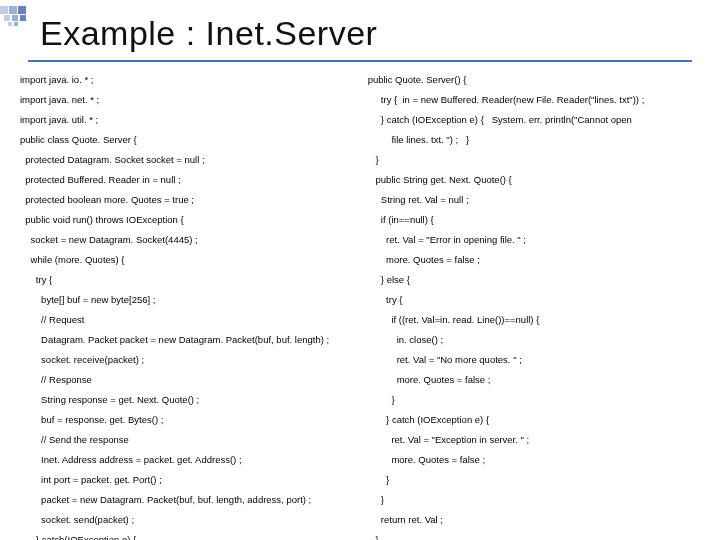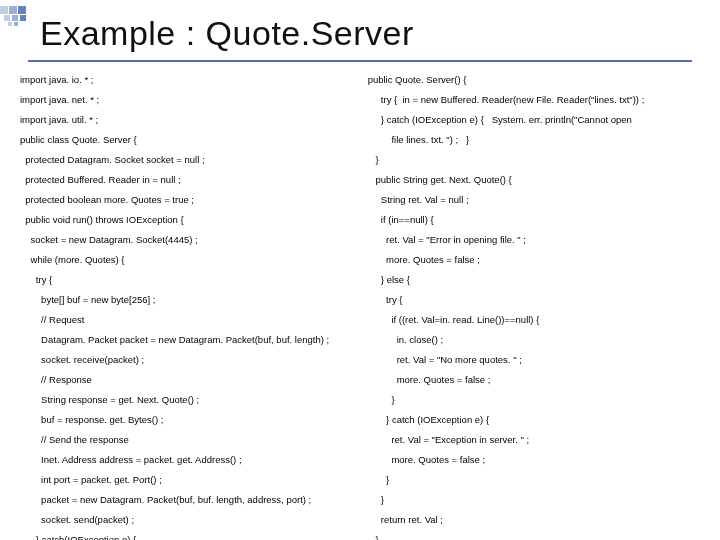--- a/index.html
+++ b/index.html
@@ -76,21 +76,21 @@
     <div class="sq light" style="top:0;left:0;width:8px;height:8px;"></div>
     <div class="sq mid" style="top:0;left:9px;width:8px;height:8px;"></div>
     <div class="sq dark" style="top:0;left:18px;width:8px;height:8px;"></div>
     <div class="sq light" style="top:9px;left:4px;width:6px;height:6px;"></div>
     <div class="sq mid" style="top:9px;left:12px;width:6px;height:6px;"></div>
     <div class="sq dark" style="top:9px;left:20px;width:6px;height:6px;"></div>
     <div class="sq light" style="top:16px;left:8px;width:4px;height:4px;"></div>
     <div class="sq mid" style="top:16px;left:14px;width:4px;height:4px;"></div>
   </div>
 
-  <div class="title">Example : Quote.Server</div>
+  <div class="title">Example : Inet.Server</div>
   <div class="rule"></div>
 
   <div class="code-area">
     <div class="col left">import java. io. * ;
 import java. net. * ;
 import java. util. * ;
 public class Quote. Server {
   protected Datagram. Socket socket = null ;
   protected Buffered. Reader in = null ;
   protected boolean more. Quotes = true ;

